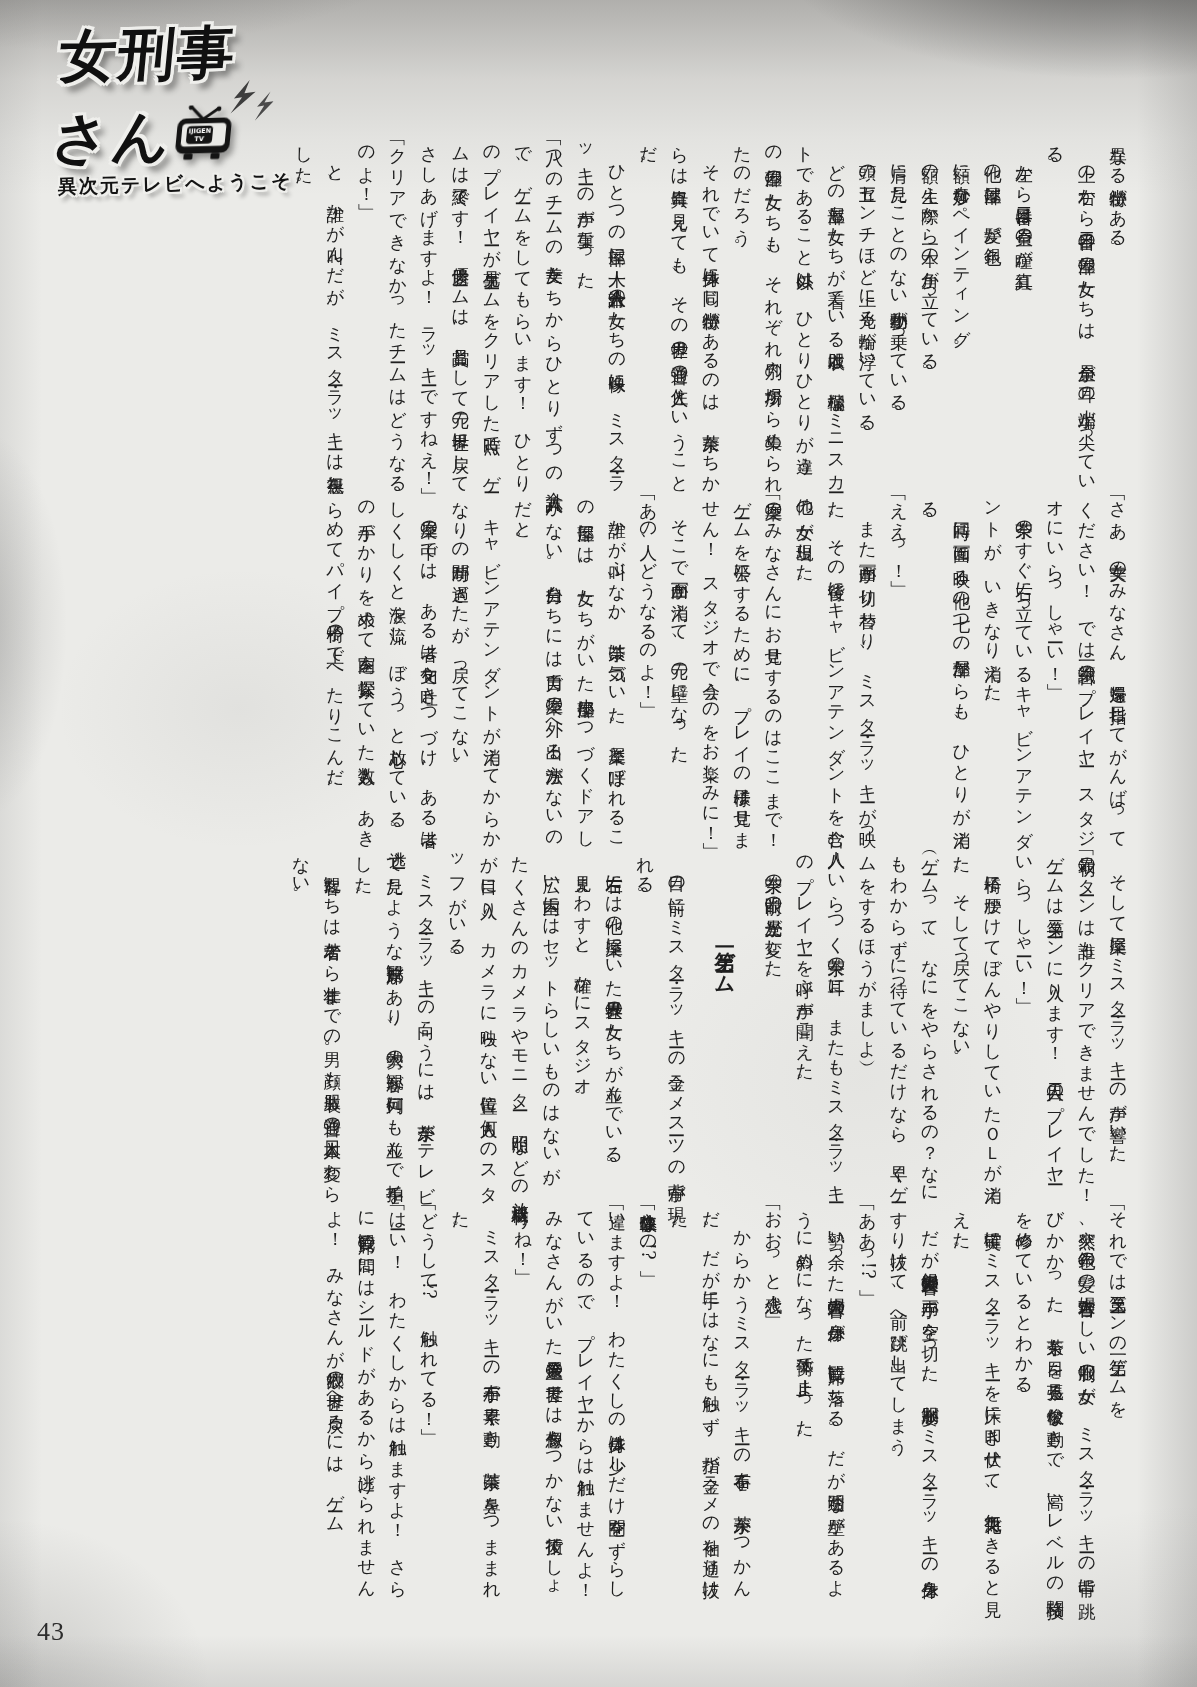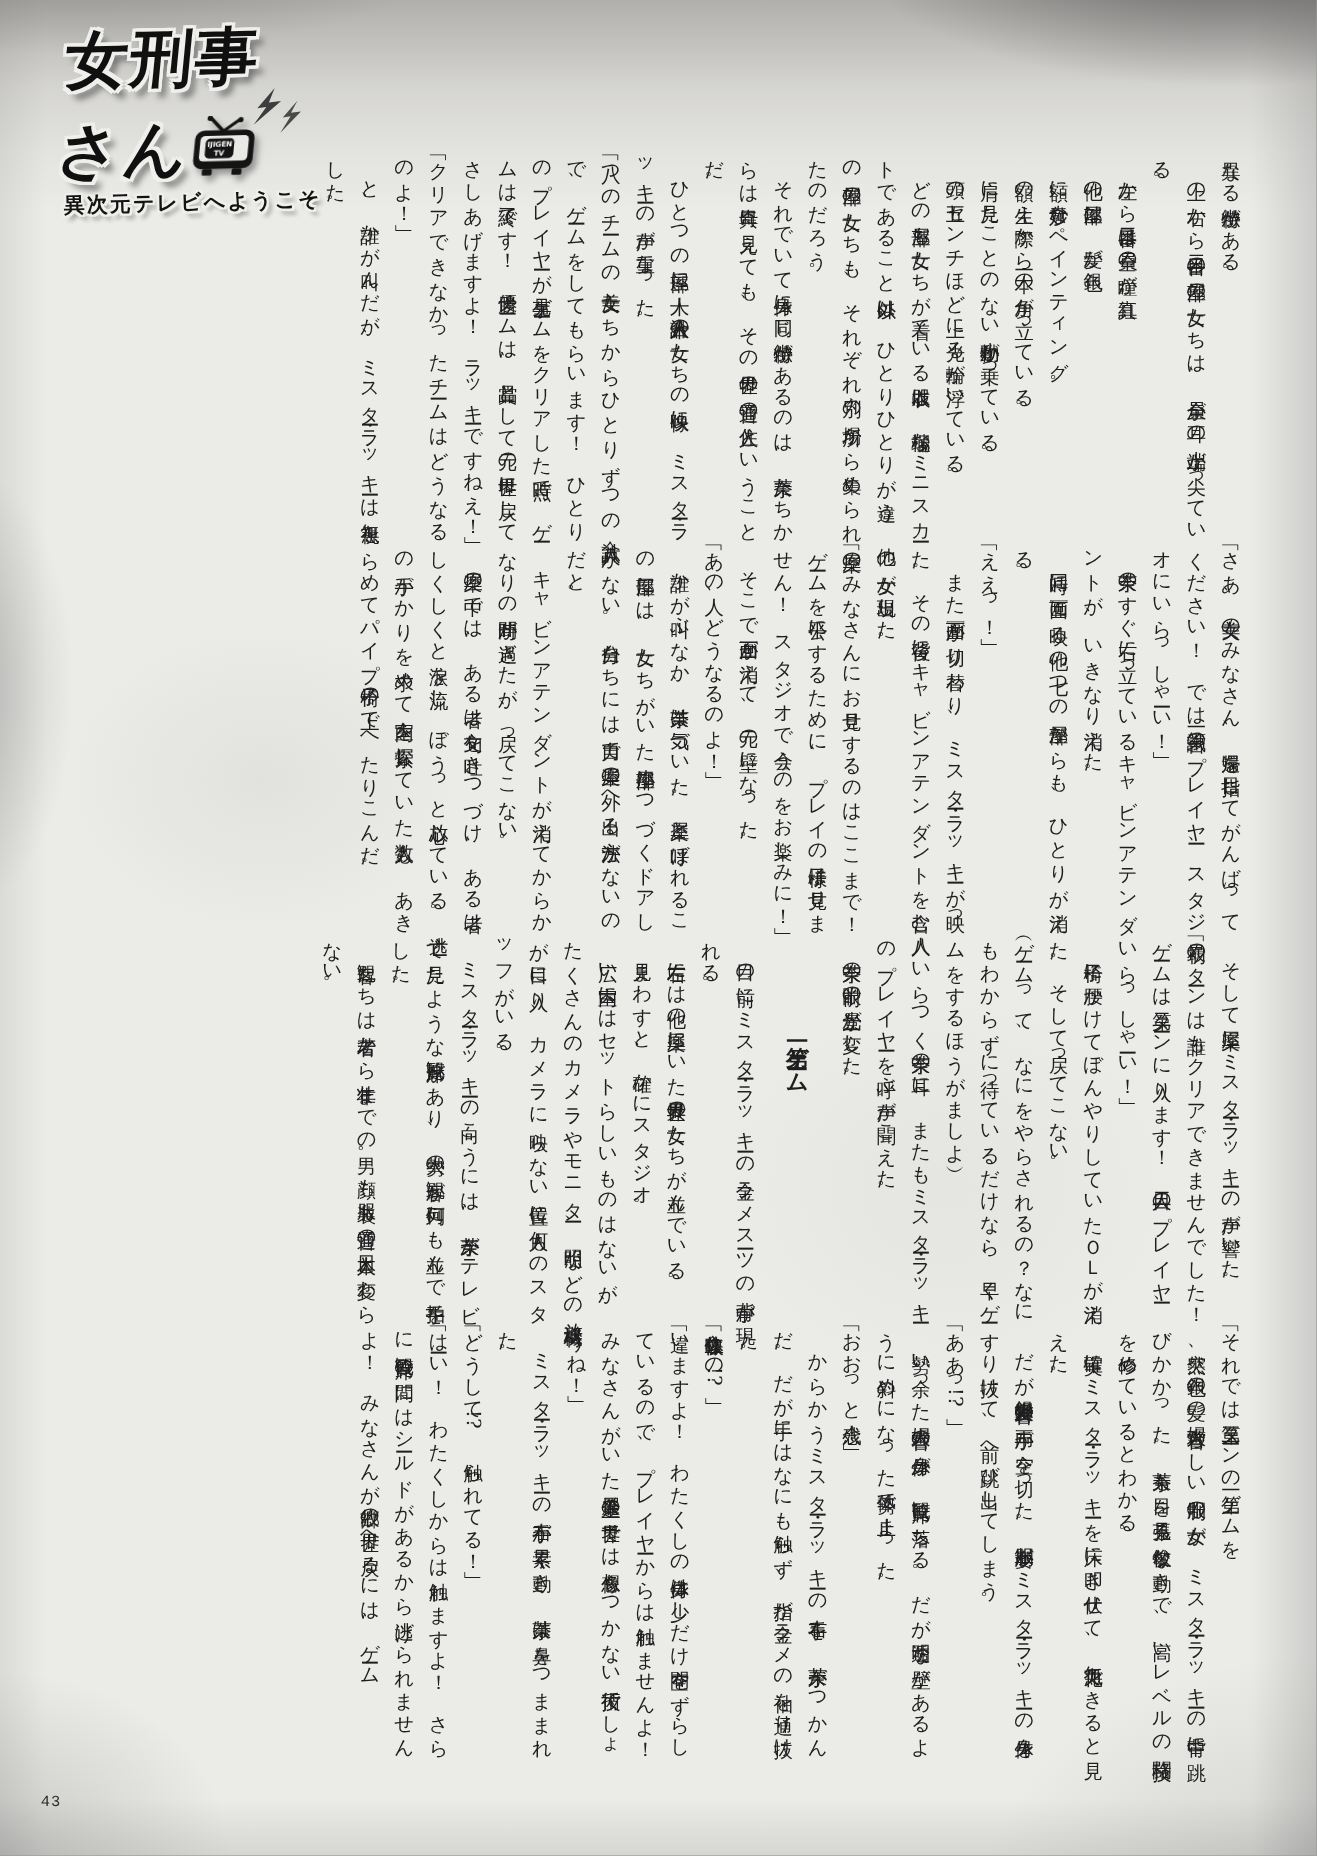--- a/index.html
+++ b/index.html
@@ -71,22 +71,22 @@
   .band p.heading{
     font-weight:bold;
     font-size:20px;
     padding-top:92px;
     margin-left:15px;margin-right:15px;
     text-align:start;
   }
   
   .page-number{
     position:absolute;left:37px;bottom:40px;
-    font-family:Liberation Mono, monospace;
-    font-size:14px;color:#2d2d2d;letter-spacing:1px;
+    font-family:Liberation Serif, serif;
+    font-size:26px;color:#2d2d2d;letter-spacing:1px;
   }
 </style>
 </head>
 <body>
 
 <div class="page">
 
   <header class="logo">
     <div class="logo-title">
       <span class="ln1">女刑事</span>

